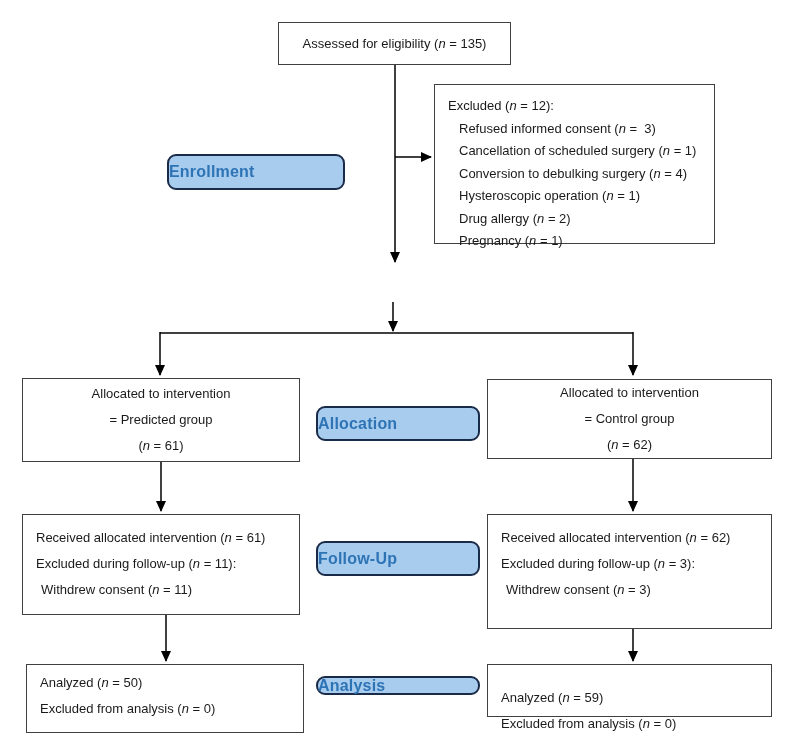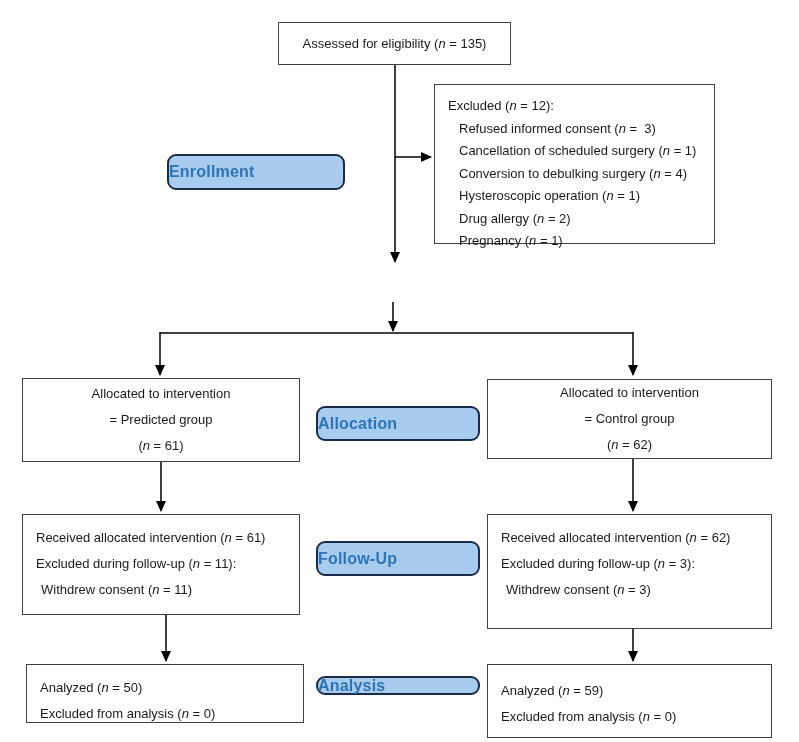--- a/index.html
+++ b/index.html
@@ -128,27 +128,27 @@
   <div class="stage-label" style="left:316px; top:541px; width:164px; height:35px;">
     <span>Follow-Up</span>
   </div>
 
   <div class="node left-aligned" style="left:487px; top:514px; width:285px; height:115px;">
     <div class="line">Received allocated intervention (<i>n</i> = 62)</div>
     <div class="line">Excluded during follow-up (<i>n</i> = 3):</div>
     <div class="line indent-sm">Withdrew consent (<i>n</i> = 3)</div>
   </div>
 
-  <div class="node left-aligned" style="left:26px; top:664px; width:278px; height:59px; ">
+  <div class="node left-aligned" style="left:26px; top:664px; width:278px; height:69px; padding-top:5px;">
     <div class="line">Analyzed (<i>n</i> = 50)</div>
     <div class="line">Excluded from analysis (<i>n</i> = 0)</div>
   </div>
 
   <div class="stage-label" style="left:316px; top:676px; width:164px; height:19px;">
     <span>Analysis</span>
   </div>
 
-  <div class="node left-aligned" style="left:487px; top:664px; width:285px; height:74px; padding-top:13px;">
+  <div class="node left-aligned" style="left:487px; top:664px; width:285px; height:53px; padding-top:20px;">
     <div class="line">Analyzed (<i>n</i> = 59)</div>
     <div class="line">Excluded from analysis (<i>n</i> = 0)</div>
   </div>
 
 </div>
 
 </body></html>

